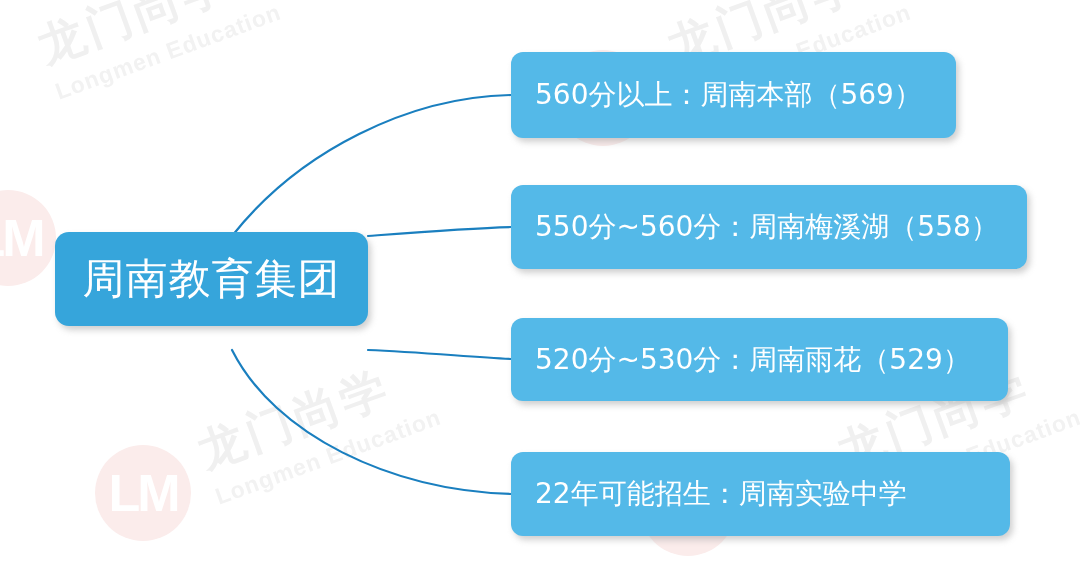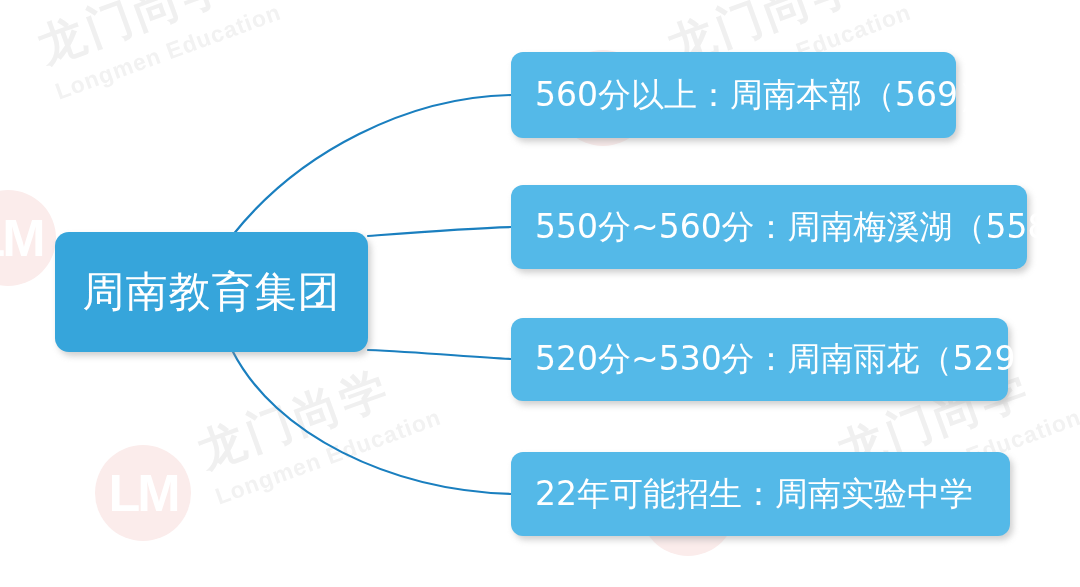--- a/index.html
+++ b/index.html
@@ -87,38 +87,38 @@
     border-radius: 12px;
     display: flex;
     align-items: center;
     color: #ffffff;
     box-shadow: 3px 4px 6px rgba(150,150,150,0.45);
   }
   #root-node {
     left: 55px;
     top: 232px;
     width: 313px;
-    height: 120px;
+    height: 94px;
     background: #36a5db;
     justify-content: center;
     border-radius: 14px;
   }
   #root-node .node-label {
     font-size: 42px;
     font-weight: normal;
     letter-spacing: 1px;
     font-family: "DejaVu Sans", "Liberation Sans", sans-serif;
   }
   .leaf {
     background: #54b9e8;
     padding-left: 24px;
     padding-right: 22px;
   }
   .leaf .node-label {
-    font-size: 33px;
+    font-size: 28px;
     font-weight: normal;
     white-space: nowrap;
     font-family: "DejaVu Sans", "Liberation Sans", sans-serif;
   }
   #leaf-node-0 { left: 511px; top: 52px;  width: 445px; height: 86px; }
   #leaf-node-1 { left: 511px; top: 185px; width: 516px; height: 84px; }
   #leaf-node-2 { left: 511px; top: 318px; width: 497px; height: 83px; }
   #leaf-node-3 { left: 511px; top: 452px; width: 499px; height: 84px; }
 </style>
 </head>

